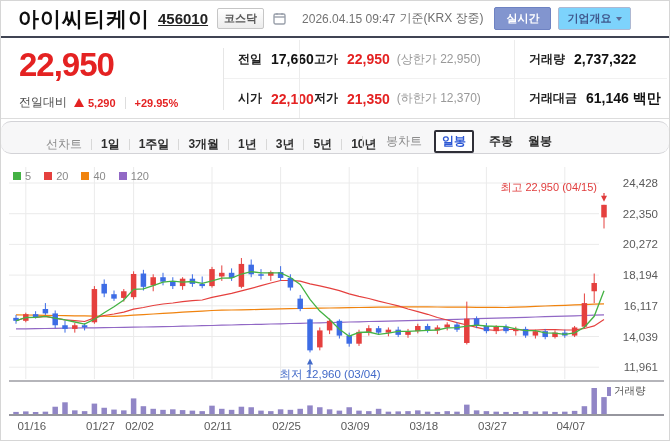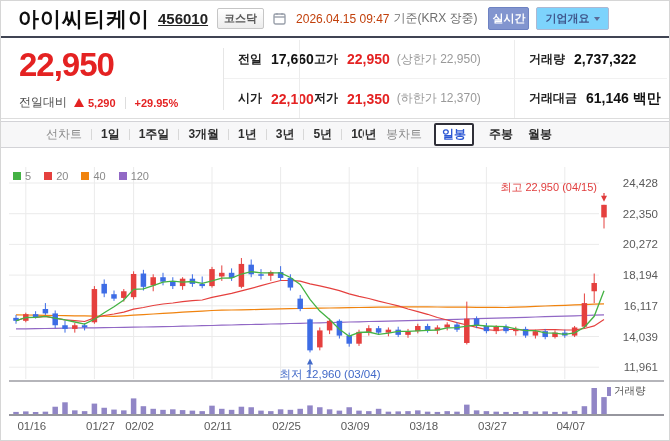--- a/index.html
+++ b/index.html
@@ -7,24 +7,24 @@
         box-sizing:border-box;overflow:hidden;font-family:"Liberation Sans",sans-serif;}
 
   
   .hdr{position:absolute;top:0;left:0;right:0;height:37px;border-bottom:2px solid #404453;
        display:flex;align-items:center;padding-left:17px;background:#fff;box-sizing:border-box;}
   .title{font-size:21px;font-weight:bold;color:#0f0f0f;letter-spacing:1px;}
   .code{font-size:15px;font-weight:bold;color:#222;margin-left:8px;text-decoration:underline;}
   .badge{margin-left:9px;font-size:11px;color:#555;border:1px solid #c6c6c6;
          background:linear-gradient(#ffffff,#ececec);padding:2px 6px;border-radius:2px;font-weight:bold;}
   .clock{margin-left:9px;display:inline-flex;}
-  .date{font-size:12px;color:#c2410c;margin-left:10px;}
+  .date{font-size:12px;color:#737373;margin-left:16px;}
   .basis{font-size:12px;color:#6f6f6f;margin-left:4px;}
   .btn-rt{margin-left:11px;background:#8295cf;color:#fff;font-size:11px;font-weight:bold;
-          padding:3px 3px;border-radius:2px;border:1px solid #6e82c2;cursor:pointer;}
+          padding:3px 11px;border-radius:2px;border:1px solid #6e82c2;cursor:pointer;}
   .btn-ov{margin-left:7px;background:#7dd3fc;border:1px solid #aeb8d2;color:#3f568c;font-size:11px;
           font-weight:bold;padding:3px 8px;border-radius:2px;display:inline-flex;align-items:center;gap:5px;cursor:pointer;}
   .tri-down{width:0;height:0;border-left:3.5px solid transparent;border-right:3.5px solid transparent;
             border-top:4px solid #5a6a96;}
 
   
   .price-sec{position:absolute;top:39px;left:0;right:0;height:79px;border-bottom:1px solid #ddd;
              background:#fff;box-sizing:border-box;}
   .cur{position:absolute;left:18px;top:6px;font-size:33px;font-weight:bold;color:#e42222;letter-spacing:-1px;}
   .chg-row{position:absolute;left:18px;top:54px;display:flex;align-items:center;font-size:12px;color:#4d4d4d;}
@@ -37,22 +37,22 @@
        grid-template-columns:75px 215px 1fr;grid-template-rows:1fr 1fr;}
   .cell{display:flex;align-items:center;padding-left:14px;gap:9px;box-sizing:border-box;}
   .cell.c2,.cell.c3{border-left:1px solid #ececec;}
   .cell.r1{border-bottom:1px solid #f1f1f1;}
   .lbl{font-size:12px;font-weight:bold;color:#222;white-space:nowrap;}
   .val{font-size:14px;font-weight:bold;color:#111;white-space:nowrap;}
   .val.red{color:#e42222;}
   .paren{font-size:12px;color:#999;white-space:nowrap;margin-left:-2px;}
 
   
-  .tb{position:absolute;top:120px;left:0;right:0;height:27px;background:#f7f7f8;
-      border-top:1px solid #d3d3d7;border-bottom:1px solid #d3d3d7;display:flex;align-items:center;box-sizing:border-box;}
+  .tb{position:absolute;top:120px;left:0;right:0;height:33px;background:#f7f7f8;
+      border-top:1px solid #d3d3d7;border-bottom:1px solid #d3d3d7;display:flex;align-items:flex-end;box-sizing:border-box;border-radius:10px;}
   .tb-left{margin-left:45px;display:flex;align-items:center;}
   .tb-label{font-size:12px;color:#8c8c8c;}
   .tb-item{font-size:12px;font-weight:bold;color:#2e2e2e;cursor:pointer;white-space:nowrap;}
   .tb-div{width:1px;height:11px;background:#d8d8d8;margin:0 9px;}
   .tb-right{position:absolute;left:352px;display:flex;align-items:center;}
   .tb-cand{font-size:12px;font-weight:bold;color:#2e2e2e;margin-left:15px;cursor:pointer;}
   .tb-cand.active{background:#fff;border:2px solid #2f2f38;border-radius:2px;color:#2c57d4;
                   padding:1px 6px;margin-left:12px;}
 
   

